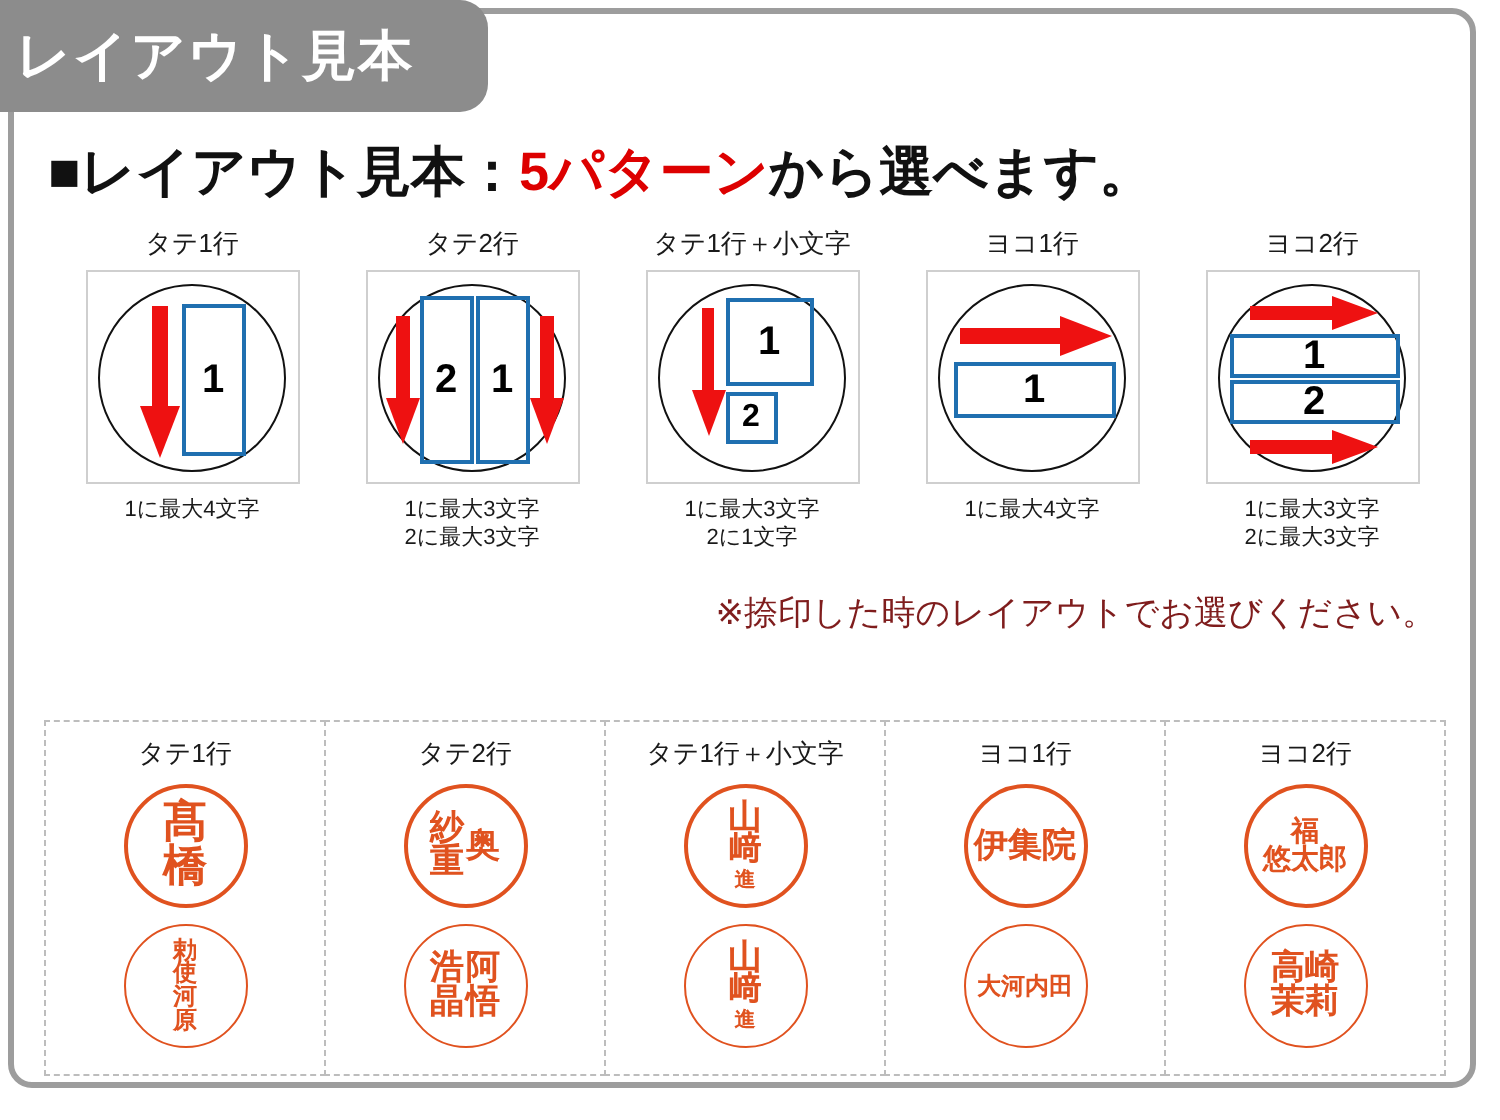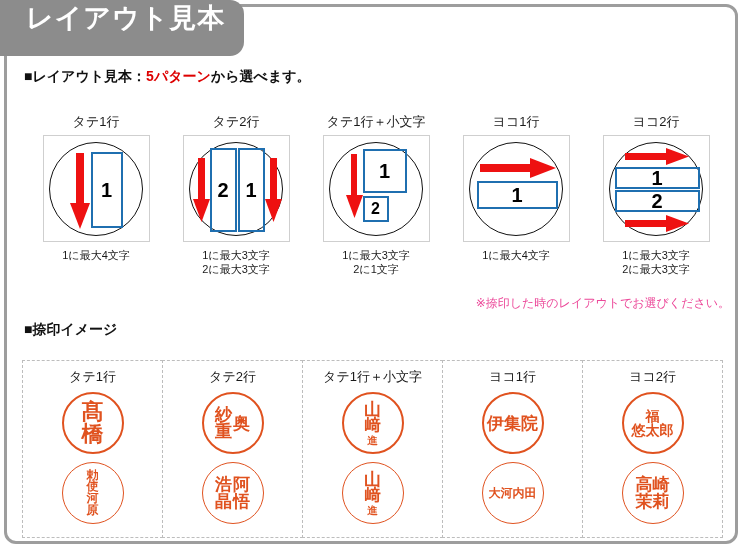--- a/index.html
+++ b/index.html
@@ -36,35 +36,36 @@
   
   .header-tab {
     position: absolute;
     left: 0px;
     top: 0px;
     width: 244px;
     height: 56px;
     background: #8c8c8c;
     border-radius: 0 14px 14px 0;
     display: flex;
-    padding-left: 26px;
+    align-items: center;
+    padding-left: 8px;
     box-sizing: border-box;
     z-index: 5;
   }
   .header-tab .title {
     color: #ffffff;
     font-size: 27px;
     font-weight: bold;
     letter-spacing: 1px;
   }
 
   
   .section-head {
     position: absolute;
-    font-size: 14px;
+    font-size: 27px;
     font-weight: bold;
     color: #111111;
     white-space: nowrap;
     letter-spacing: 0px;
   }
   .section-head .accent { color: #dd0000; }
   #head-layout { left: 24px; top: 68px; }
   #head-stamp  { left: 24px; top: 321px; }
 
   
@@ -132,24 +133,24 @@
     color: #000000;
     font-family: "Liberation Sans", sans-serif;
   }
 
   
   .arrow-svg { position: absolute; }
 
   
   #note {
     position: absolute;
-    right: 20px;
+    right: 32px;
     top: 295px;
-    font-size: 12px;
-    color: #ec4899;
+    font-size: 17px;
+    color: #7f1d1d;
     white-space: nowrap;
   }
 
   
   .stamp-row {
     position: absolute;
     left: 22px;
     top: 360px;
     width: 706px;
     display: flex;
@@ -358,21 +359,20 @@
       <div class="p-caption">
         <div>1に最大3文字</div>
         <div>2に最大3文字</div>
       </div>
     </div>
 
   </div>
 
   <div id="note">※捺印した時のレイアウトでお選びください。</div>
 
-  <div class="section-head" id="head-stamp">■捺印イメージ</div>
 
   <div class="stamp-row">
 
     <div class="stamp-panel">
       <div class="s-title">タテ1行</div>
       <div class="seal-wrap">
         <div class="seal">
           <div class="v1 fs-lg">
             <span>髙</span>
             <span>橋</span>

